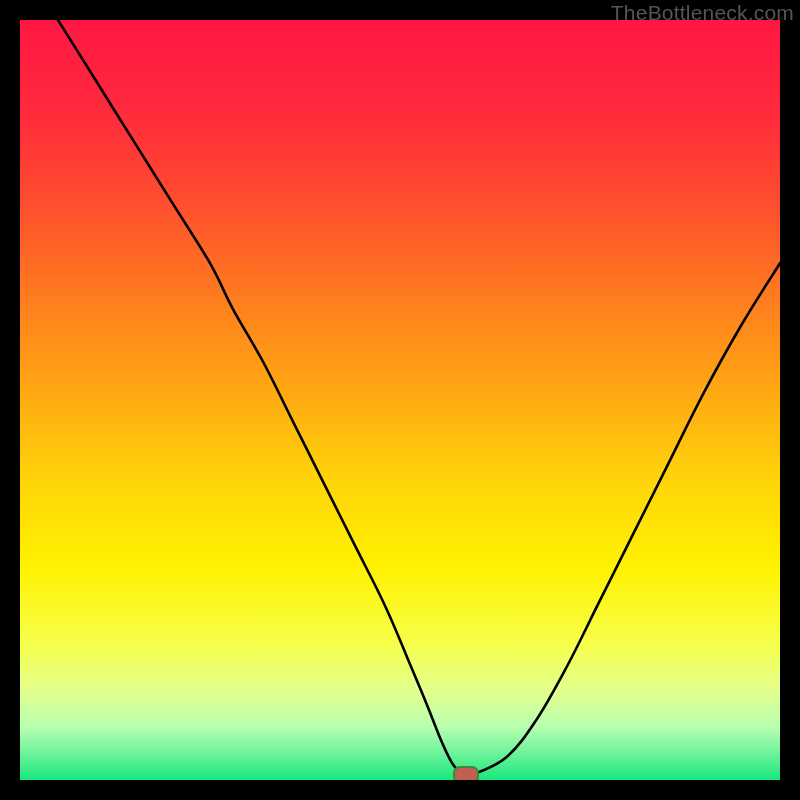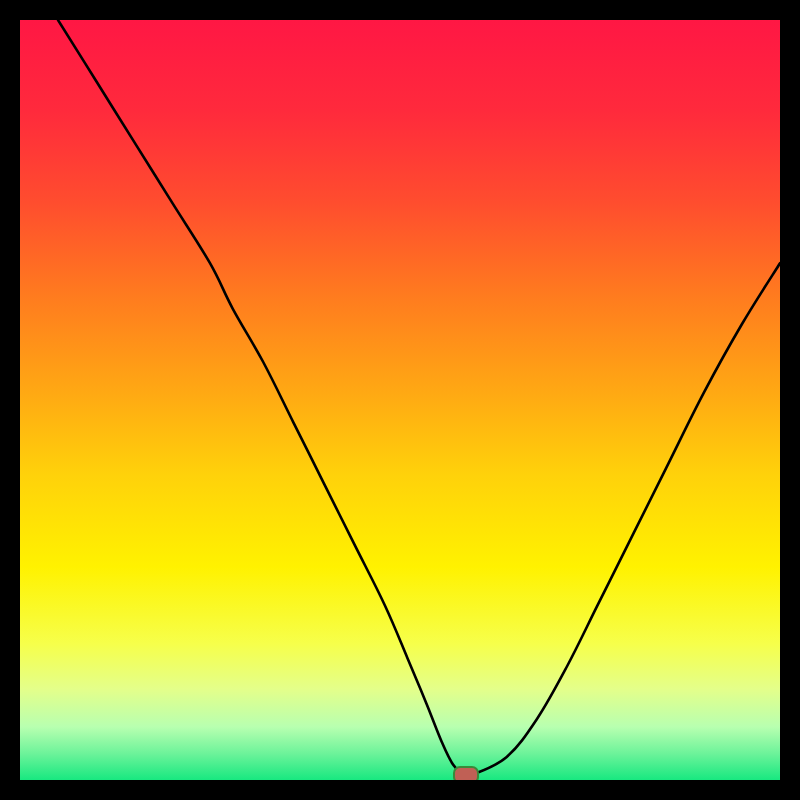--- a/index.html
+++ b/index.html
@@ -47,20 +47,21 @@
     border-radius: 7px;
     transform: translate(-50%, -50%);
     z-index: 2;
   }
 </style>
 </head>
 <body>
 
 <div class="frame">
 
+  <div class="watermark">TheBottleneck.com</div>
 
   <div class="plot-area">
     <svg id="chart-svg" viewBox="0 0 760 760" preserveAspectRatio="none">
       <defs>
         <linearGradient id="bg-grad" x1="0" y1="0" x2="0" y2="1">
             <stop offset="0%" stop-color="#ff1744"></stop>
             <stop offset="12%" stop-color="#ff2a3c"></stop>
             <stop offset="24%" stop-color="#ff4d2e"></stop>
             <stop offset="36%" stop-color="#ff7a1f"></stop>
             <stop offset="48%" stop-color="#ffa514"></stop>

